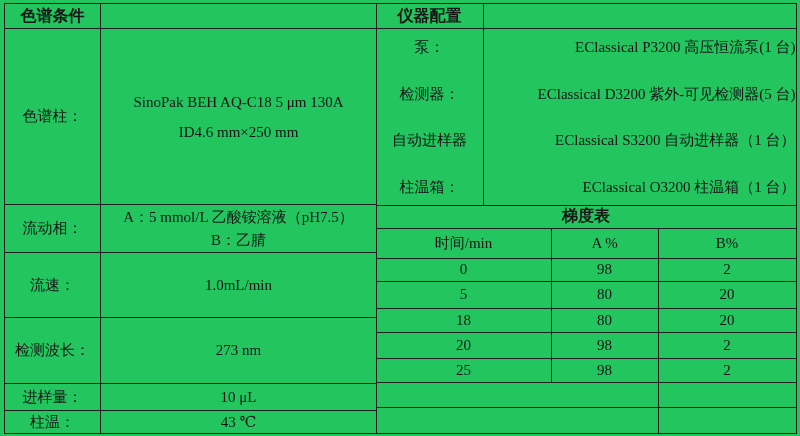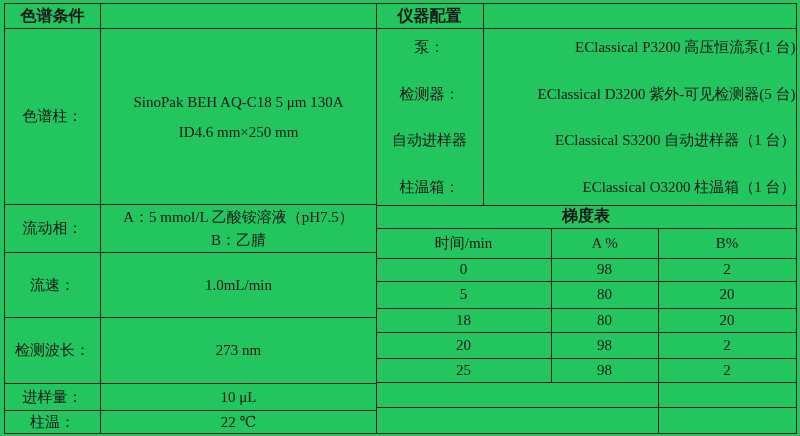--- a/index.html
+++ b/index.html
@@ -73,21 +73,21 @@
       <tr style="height:66px">
         <td>检测波长：</td>
         <td>273 nm</td>
       </tr>
       <tr style="height:27px">
         <td>进样量：</td>
         <td>10 μL</td>
       </tr>
       <tr style="height:23px">
         <td>柱温：</td>
-        <td>22 ℃</td>
+        <td>43 ℃</td>
       </tr>
     </tbody>
       </table>
 
     <div class="right-col">
 
       <table class="top-table">
         <colgroup>
             <col style="width:107px">
             <col style="width:313px">

